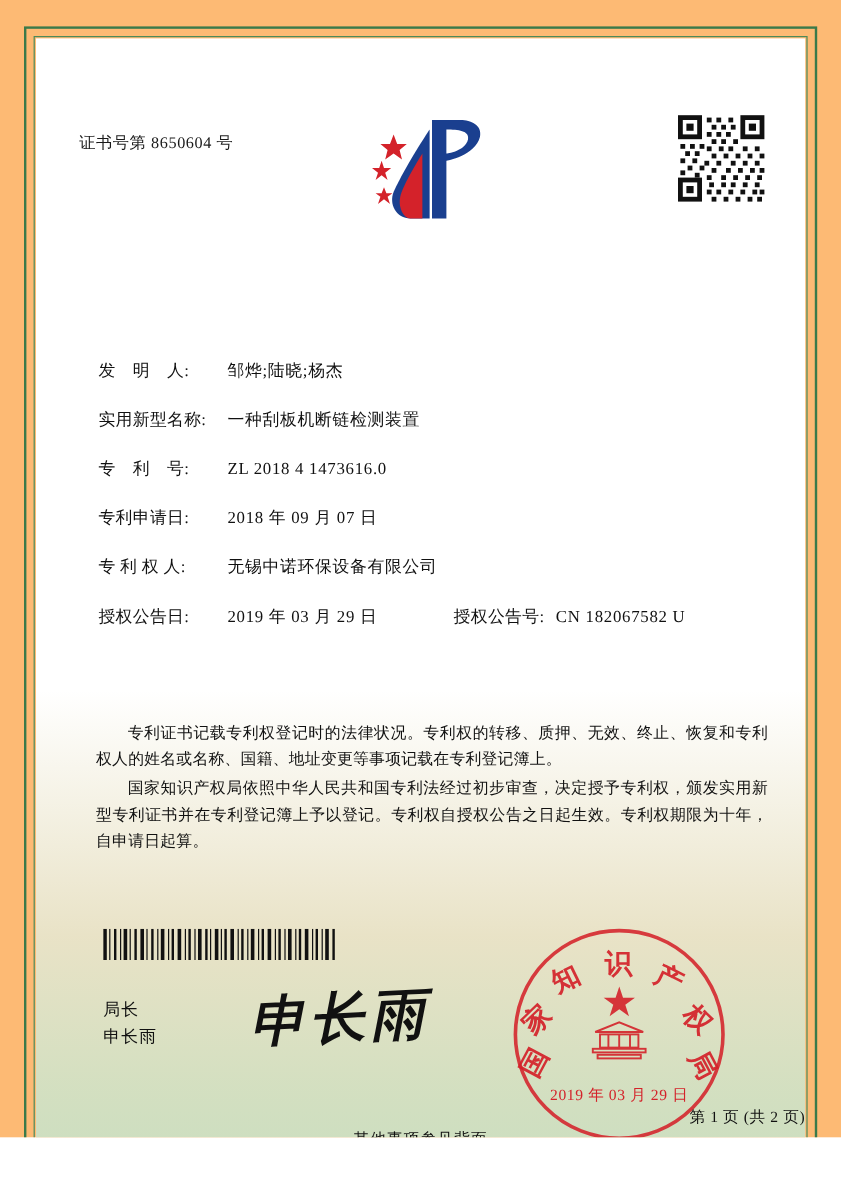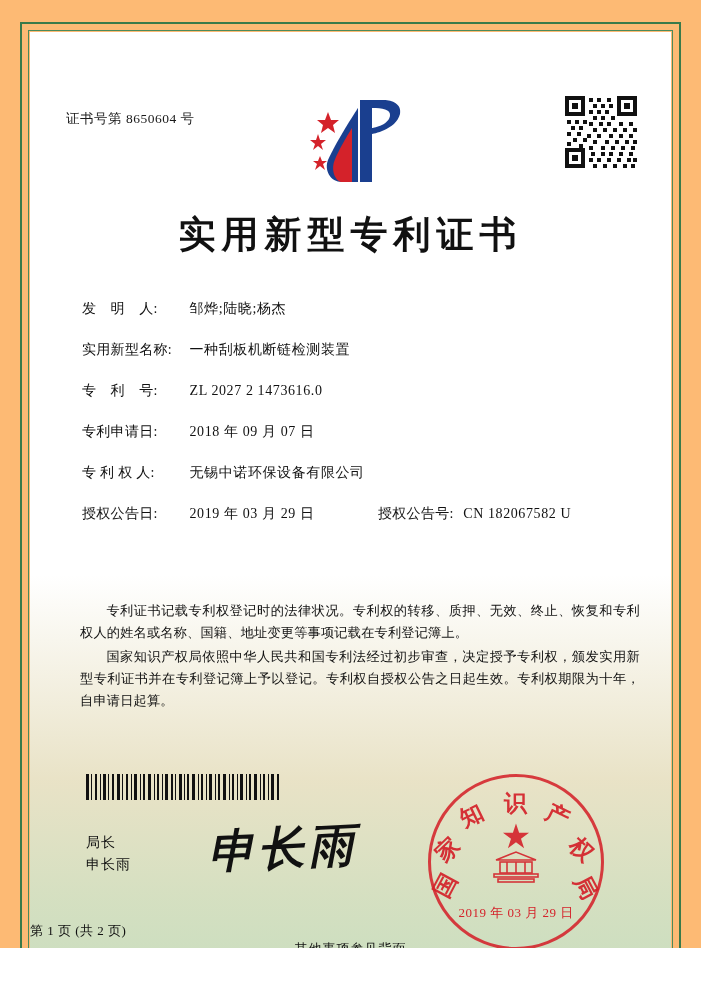--- a/index.html
+++ b/index.html
@@ -226,21 +226,21 @@
     font-family: "DejaVu Serif","Liberation Serif",serif;
     opacity: 0.92;
     transform-origin: center center;
   }
   
   .page-no {
     position: absolute;
     left: 0;
     top: 890px;
     width: 641px;
-    text-align: left;
+    text-align: right;
     font-size: 13px;
     color: #111;
     letter-spacing: 0.5px;
   }
   .backside-note {
     position: absolute;
     left: 0;
     top: 940px;
     width: 701px;
     text-align: center;
@@ -352,34 +352,33 @@
             <rect x="70" y="64" width="4" height="4"></rect>
           <rect x="30" y="70" width="4" height="4"></rect>
             <rect x="40" y="70" width="4" height="4"></rect>
             <rect x="50" y="70" width="4" height="4"></rect>
             <rect x="60" y="70" width="4" height="4"></rect>
             <rect x="68" y="70" width="4" height="4"></rect>
         </g>
       </svg>
     </div>
 
-    <div class="title">实用新型专利证书</div>
 
     <div class="fields">
       <div class="field-row">
         <span class="field-label">发　明　人:</span>
         <span class="field-value">邹烨;陆晓;杨杰</span>
       </div>
       <div class="field-row">
         <span class="field-label">实用新型名称:</span>
         <span class="field-value">一种刮板机断链检测装置</span>
       </div>
       <div class="field-row">
         <span class="field-label">专　利　号:</span>
-        <span class="field-value">ZL 2027 2 1473616.0</span>
+        <span class="field-value">ZL 2018 4 1473616.0</span>
       </div>
       <div class="field-row">
         <span class="field-label">专利申请日:</span>
         <span class="field-value">2018 年 09 月 07 日</span>
       </div>
       <div class="field-row">
         <span class="field-label">专 利 权 人:</span>
         <span class="field-value">无锡中诺环保设备有限公司</span>
       </div>
       <div class="field-row">

